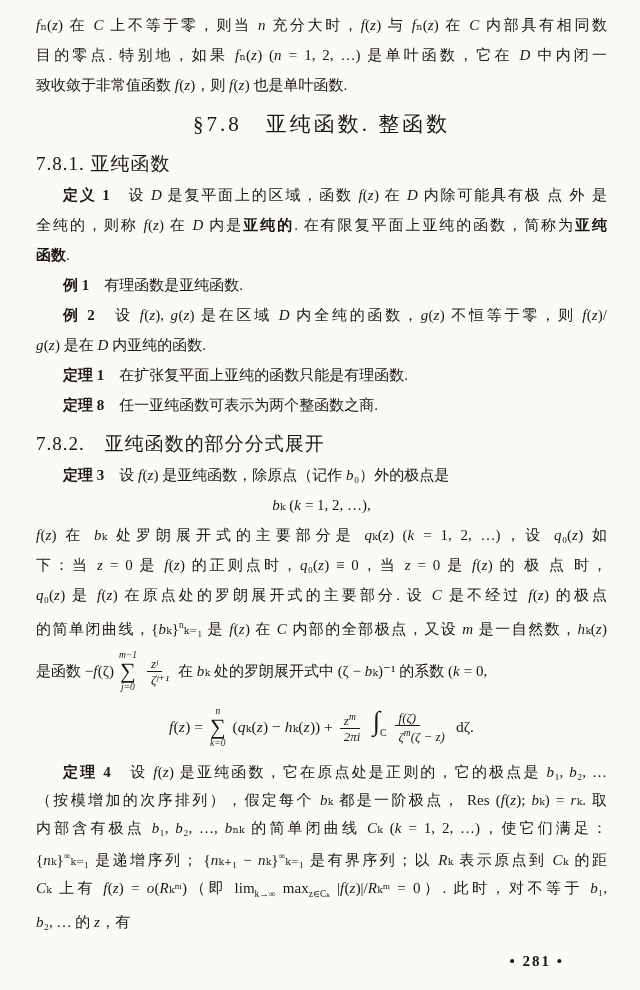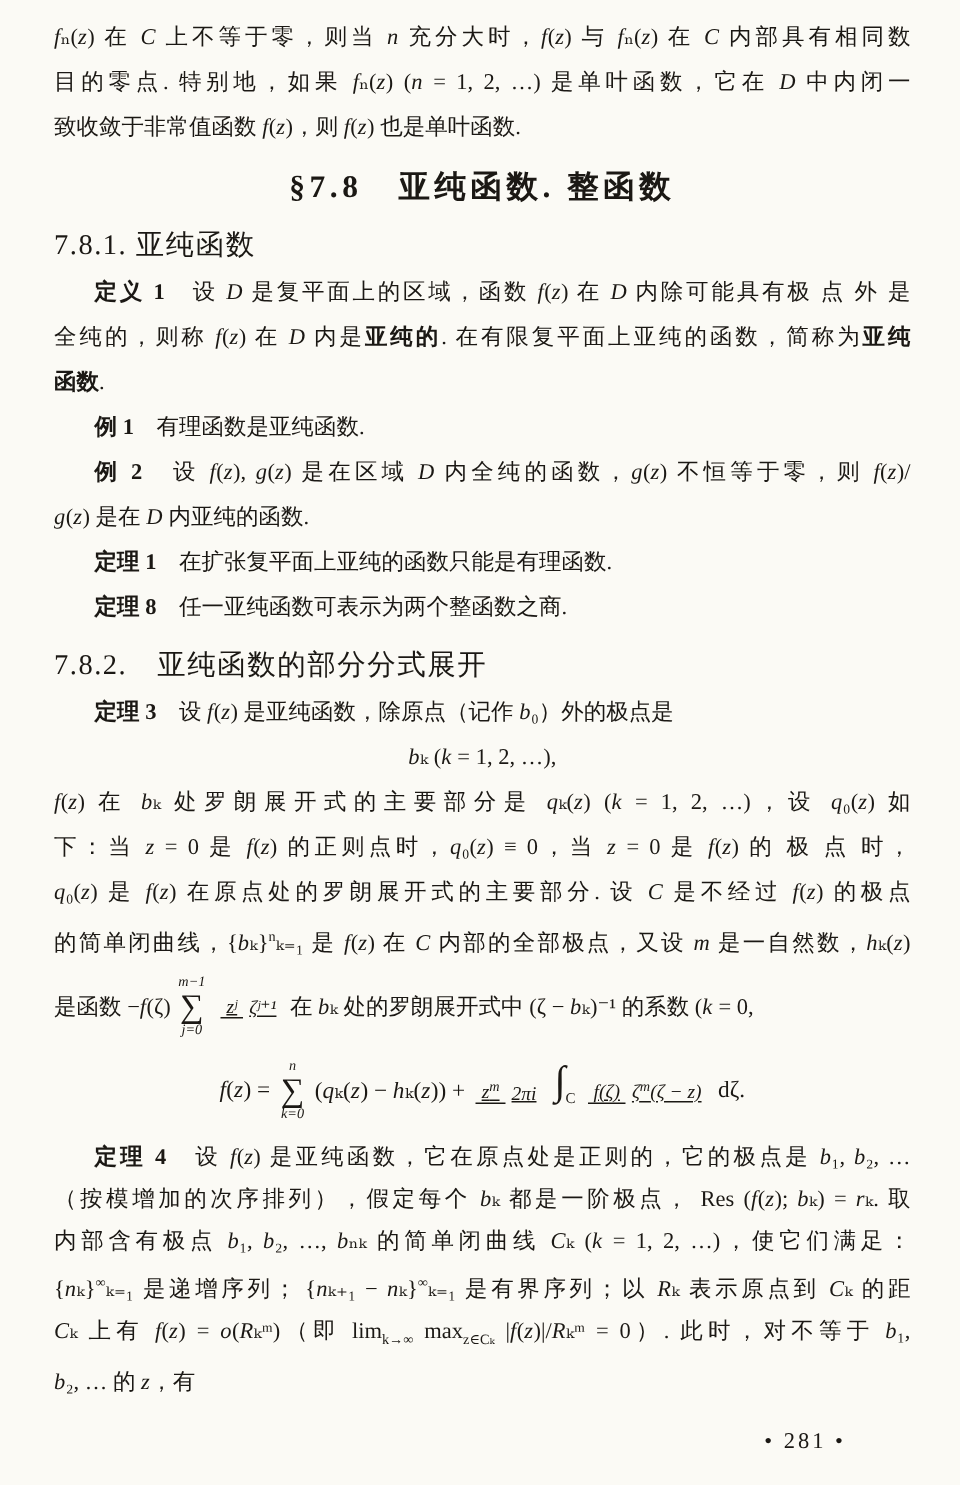--- a/index.html
+++ b/index.html
@@ -10,53 +10,53 @@
     -webkit-font-smoothing:antialiased;
   }
   .page{padding:10px 33px 0 36px}
   .line{
     font-size:15px;line-height:30px;white-space:nowrap;
   }
   .j{text-align:justify;text-align-last:justify;text-justify:inter-character}
   .ind{text-indent:1.8em}
   .center{text-align:left;text-align-last:center}
   .sec{
-    font-size:21px;font-weight:bold;text-align:center;
+    font-size:21px;font-weight:normal;text-align:center;
     letter-spacing:3px;margin:8px 0 2px;line-height:32px;
   }
   .subsec{font-size:19px;line-height:28px;margin:10px 0 2px;letter-spacing:1px}
   .t4{line-height:28px}
   sub,sup{font-size:9.5px}
   i{letter-spacing:.3px}
   .sumrow{
     display:flex;align-items:center;height:50px;font-size:15px;margin:2px 0;
   }
   .sumrow .txt{flex:0 0 auto}
   .sig{
     display:inline-flex;flex-direction:column;align-items:center;
     margin:0 5px;flex:0 0 auto;
   }
   .sig .st,.sig .sb{font-size:9.5px;line-height:10px;font-style:italic}
   .sig .ss{font-size:22px;line-height:22px}
   .frac{
-    display:inline-flex;flex-direction:row;align-items:flex-end;
-    margin:0 5px;font-size:13px;line-height:15px;font-style:italic;flex:0 0 auto;text-decoration:underline;
+    display:inline-flex;flex-direction:column;align-items:flex-start;
+    margin:0 5px;font-size:13px;line-height:15px;font-style:italic;flex:0 0 auto;
   }
   .frac .fn{padding:0 4px;border-bottom:1.2px solid #1b1814}
   .frac .fd{padding:0 4px}
   .int{font-size:27px;line-height:27px;margin:0 3px;flex:0 0 auto}
   .int sub{font-size:10px}
   .dformula{
     display:flex;align-items:center;justify-content:center;
     font-size:15.5px;height:54px;margin:4px 0 4px;
   }
   .dformula .txt{margin:0 2px}
   .pageno{
     position:absolute;right:76px;bottom:20px;
-    font-size:15px;font-weight:normal;letter-spacing:2px;
+    font-size:15px;font-weight:bold;letter-spacing:2px;
   }
 </style>
 </head>
 <body>
 
 <div class="page">
 
   <div class="line j"><i>f</i>ₙ(<i>z</i>) 在 <i>C</i> 上不等于零，则当 <i>n</i> 充分大时，<i>f</i>(<i>z</i>) 与 <i>f</i>ₙ(<i>z</i>) 在 <i>C</i> 内部具有相同数</div>
   <div class="line j">目的零点. 特别地，如果 <i>f</i>ₙ(<i>z</i>) (<i>n</i> = 1, 2, …) 是单叶函数，它在 <i>D</i> 中内闭一</div>
   <div class="line">致收敛于非常值函数 <i>f</i>(<i>z</i>)，则 <i>f</i>(<i>z</i>) 也是单叶函数.</div>

